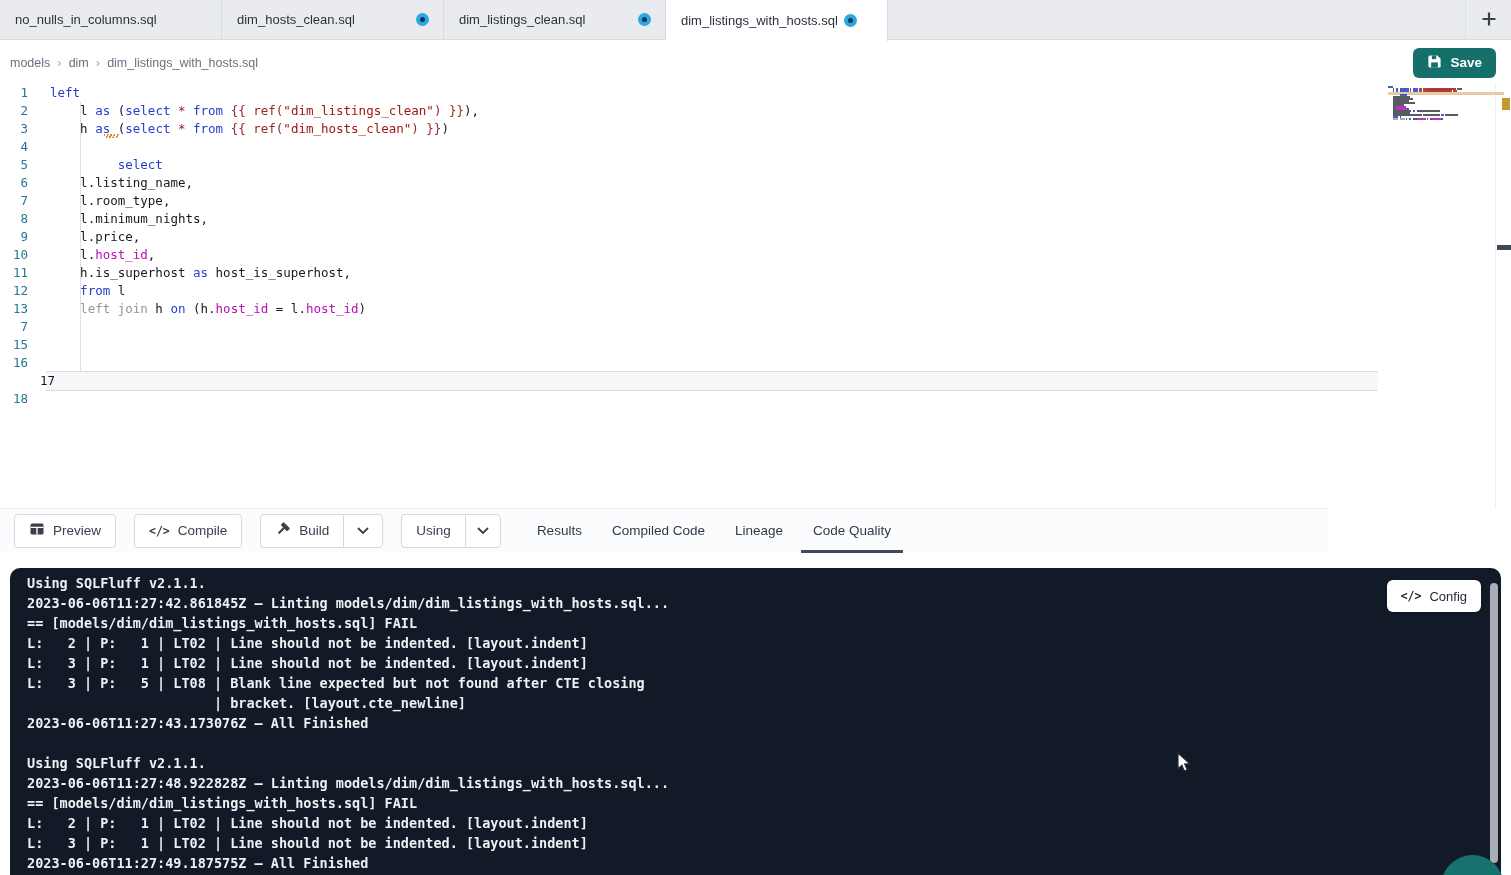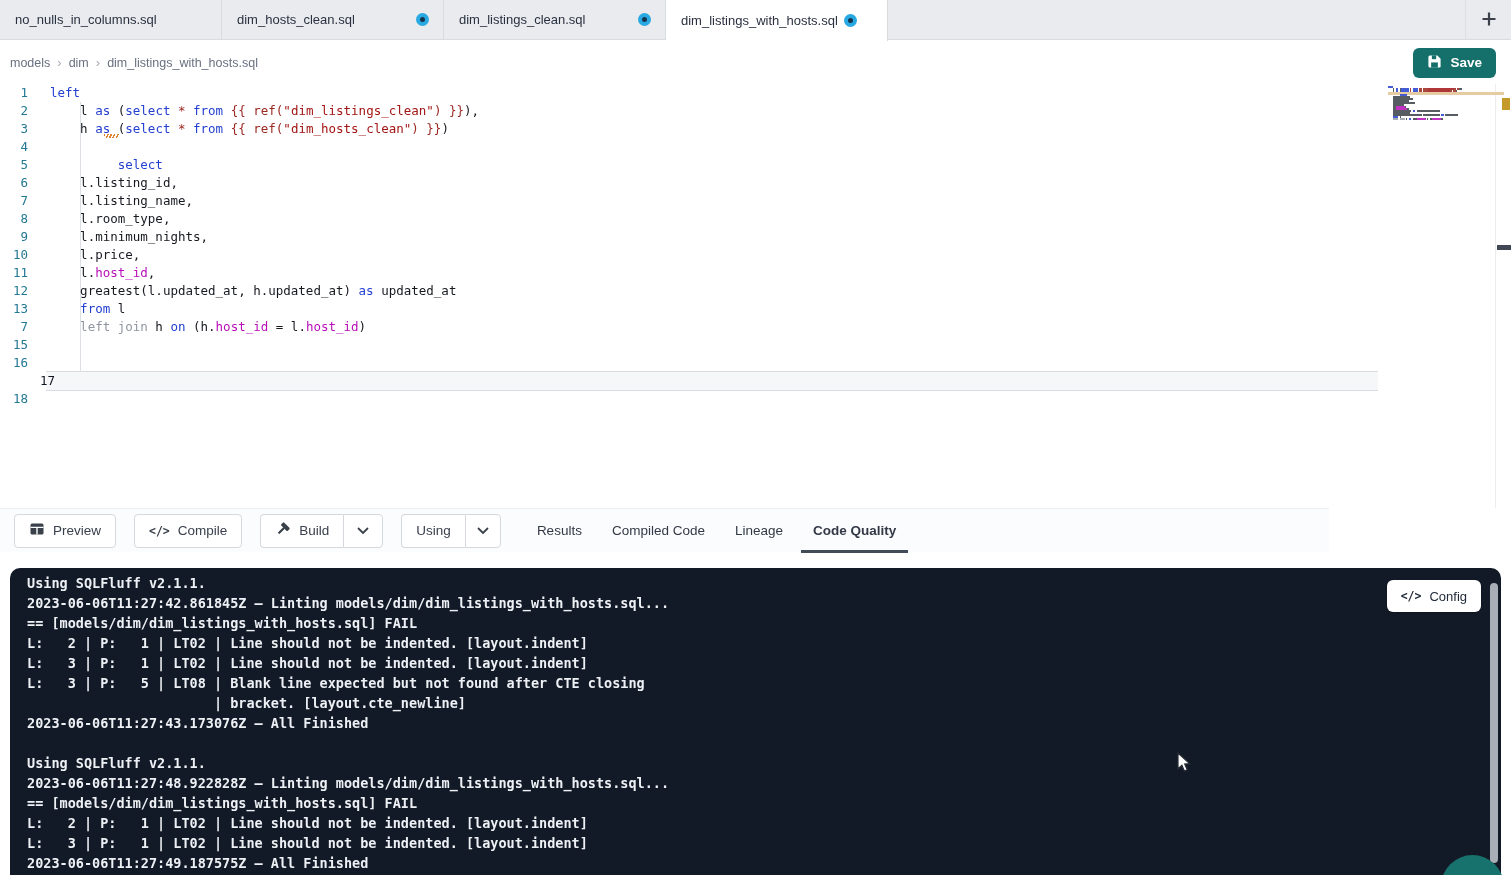--- a/index.html
+++ b/index.html
@@ -64,21 +64,21 @@
     font-family:inherit;}
   .tb-group{display:flex;margin-left:18px;}
   .tb-group .tb-btn{border-radius:4px 0 0 4px;border-right:none;}
   .tb-chev{width:40px;height:34px;border:1px solid #d5d9de;border-radius:0 4px 4px 0;background:#fff;
     display:flex;align-items:center;justify-content:center;cursor:pointer;}
   .tb-first{margin-left:0;}
   .code-glyph{font-family:"DejaVu Sans Mono",monospace;font-weight:700;font-size:11.5px;color:#394049;}
   .result-tabs{display:flex;margin-left:24px;height:44px;gap:6px;}
   .rtab{padding:0 12px;display:flex;align-items:center;font-size:13.5px;color:#323946;
     cursor:pointer;height:44px;}
-  .rtab.active{box-shadow:inset 0 -3px 0 #424b58;font-weight:700;}
+  .rtab.active{box-shadow:inset 0 -3px 0 #424b58;font-weight:400;}
 
   
   .terminal{position:absolute;left:10px;top:568px;width:1491px;height:320px;background:#131a27;
     border-radius:10px 10px 0 0;z-index:1;}
   .term-log{margin:0;padding:5px 0 0 17px;font-family:"DejaVu Sans Mono",monospace;font-size:13.5px;
     line-height:20px;font-weight:700;color:#edf0f4;white-space:pre;}
   .config-btn{position:absolute;top:12px;right:20px;height:32px;padding:0 14px;border:none;
     border-radius:6px;background:#fff;color:#222b39;font-size:13px;display:flex;align-items:center;
     gap:8px;cursor:pointer;font-family:inherit;box-shadow:0 1px 2px rgba(0,0,0,.25);}
   .config-btn .code-glyph{color:#222b39;}
@@ -163,27 +163,26 @@
       <div class="ln">16</div>
       <div class="ln active">17</div>
       <div class="ln">18</div>
     </div>
   <div class="code">
       <div class="code-line"><span class="tk-k">left</span></div>
       <div class="code-line"><span class="tk-p">    l </span><span class="tk-k">as</span><span class="tk-p"> (</span><span class="tk-k">select</span><span class="tk-p"> </span><span class="tk-r">*</span><span class="tk-p"> </span><span class="tk-k">from</span><span class="tk-p"> </span><span class="tk-r">{{ ref(</span><span class="tk-s">"dim_listings_clean"</span><span class="tk-r">) }}</span><span class="tk-p">),</span></div>
       <div class="code-line"><span class="tk-p">    h </span><span class="tk-k">as</span><span class="tk-w"> </span><span class="tk-p">(</span><span class="tk-k">select</span><span class="tk-p"> </span><span class="tk-r">*</span><span class="tk-p"> </span><span class="tk-k">from</span><span class="tk-p"> </span><span class="tk-r">{{ ref(</span><span class="tk-s">"dim_hosts_clean"</span><span class="tk-r">) }}</span><span class="tk-p">)</span></div>
       <div class="code-line"></div>
       <div class="code-line"><span class="tk-p">         </span><span class="tk-k">select</span></div>
-      <div class="code-line"><span class="tk-p">    l.listing_id,</span></div>
       <div class="code-line"><span class="tk-p">    l.listing_name,</span></div>
       <div class="code-line"><span class="tk-p">    l.room_type,</span></div>
       <div class="code-line"><span class="tk-p">    l.minimum_nights,</span></div>
       <div class="code-line"><span class="tk-p">    l.price,</span></div>
       <div class="code-line"><span class="tk-p">    l.</span><span class="tk-m">host_id</span><span class="tk-p">,</span></div>
-      <div class="code-line"><span class="tk-p">    greatest(l.updated_at, h.updated_at) </span><span class="tk-k">as</span><span class="tk-p"> updated_at</span></div>
+      <div class="code-line"><span class="tk-p">    h.is_superhost </span><span class="tk-k">as</span><span class="tk-p"> host_is_superhost,</span></div>
       <div class="code-line"><span class="tk-p">    </span><span class="tk-k">from</span><span class="tk-p"> l</span></div>
       <div class="code-line"><span class="tk-p">    </span><span class="tk-g">left join</span><span class="tk-p"> h </span><span class="tk-k">on</span><span class="tk-p"> (h.</span><span class="tk-m">host_id</span><span class="tk-p"> = l.</span><span class="tk-m">host_id</span><span class="tk-p">)</span></div>
       <div class="code-line"></div>
     </div>
   <div class="squiggle"></div>
   <div class="minimap-highlight"></div>
   <div class="minimap">
       <div class="mini-row">
         <span class="mini-seg" style="width: 5.2px; background: rgb(36, 64, 208);"></span>
       </div>

